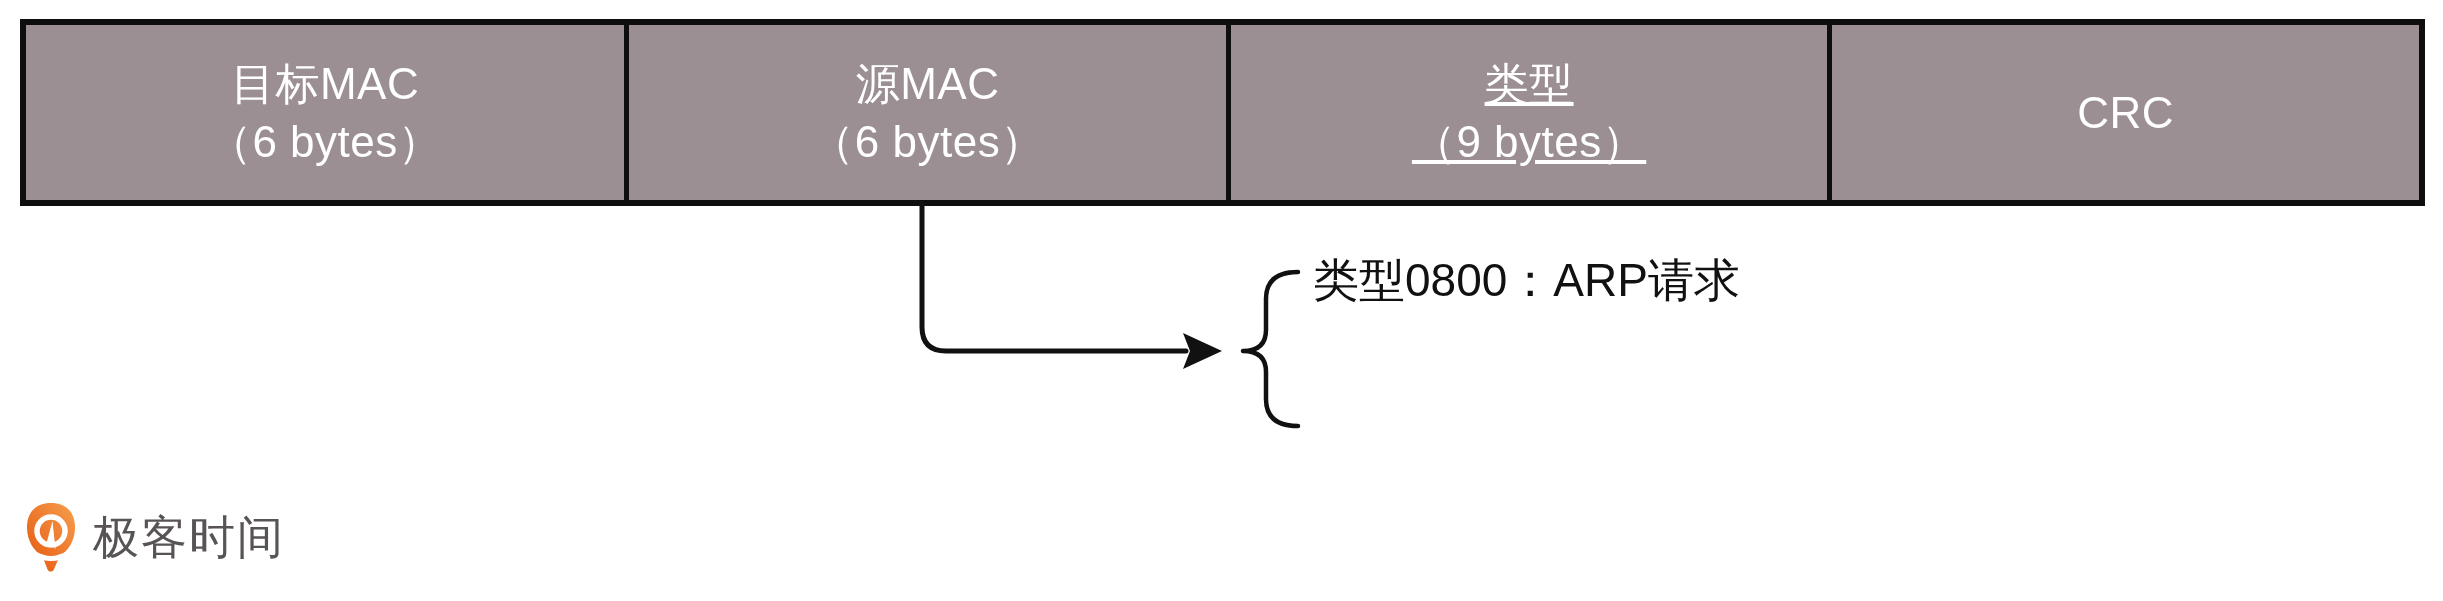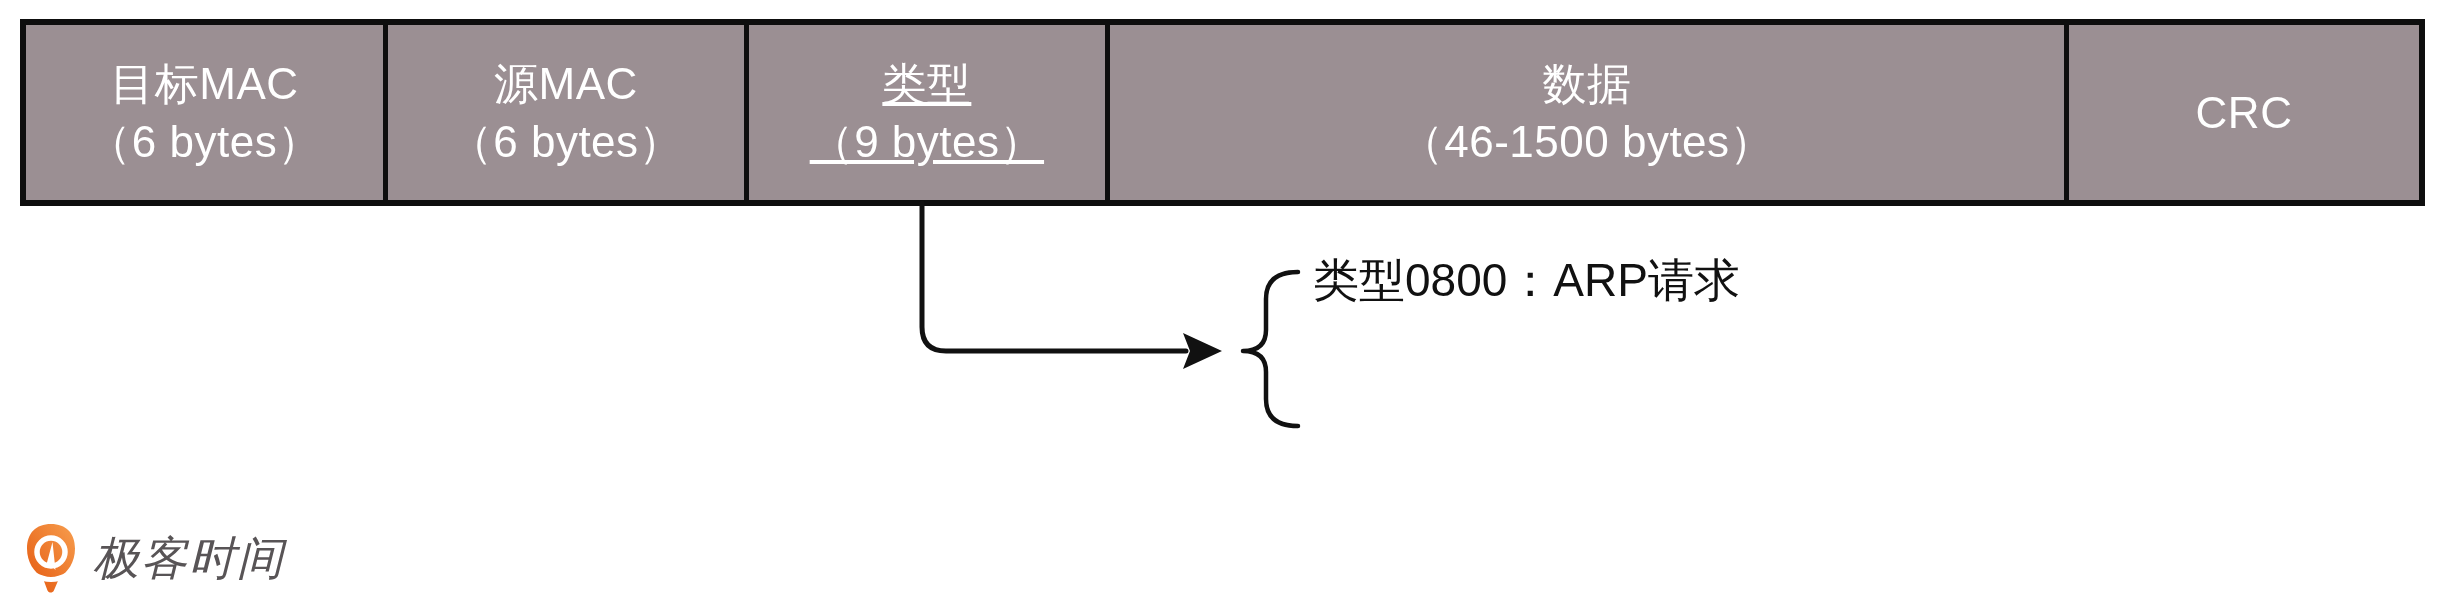--- a/index.html
+++ b/index.html
@@ -70,25 +70,24 @@
     line-height: 1.2;
     white-space: nowrap;
   }
   .annotation-1 { top: 253px; }
   .annotation-2 { top: 395px; }
 
   
   .logo {
     position: absolute;
     left: 26px;
-    top: 522px;
+    top: 501px;
     height: 74px;
     display: flex;
     align-items: center;
-    font-style: italic;
   }
   .logo-icon-svg { width: 50px; height: 72px; display: block; }
   .logo-text {
     margin-left: 17px;
     font-size: 46px;
     font-weight: 500;
     color: var(--logo-text-color);
     letter-spacing: 2px;
     white-space: nowrap;
   }
@@ -103,24 +102,20 @@
       <div>目标MAC</div>
       <div>（6 bytes）</div>
     </div>
     <div class="frame-cell fw2">
       <div>源MAC</div>
       <div>（6 bytes）</div>
     </div>
     <div class="frame-cell fw3">
       <div>类型</div>
       <div>（9 bytes）</div>
-    </div>
-    <div class="frame-cell fw4">
-      <div>数据</div>
-      <div>（46-1500 bytes）</div>
     </div>
     <div class="frame-cell fw5">
       <div>CRC</div>
     </div>
   </div>
 
   <svg class="connector-svg" viewBox="0 0 2443 601" aria-hidden="true">
 
     <path d="M 922 203 L 922 327 Q 922 351 946 351 L 1186 351" fill="none" stroke="var(--line-color)" stroke-width="5" stroke-linecap="round"></path>
 

